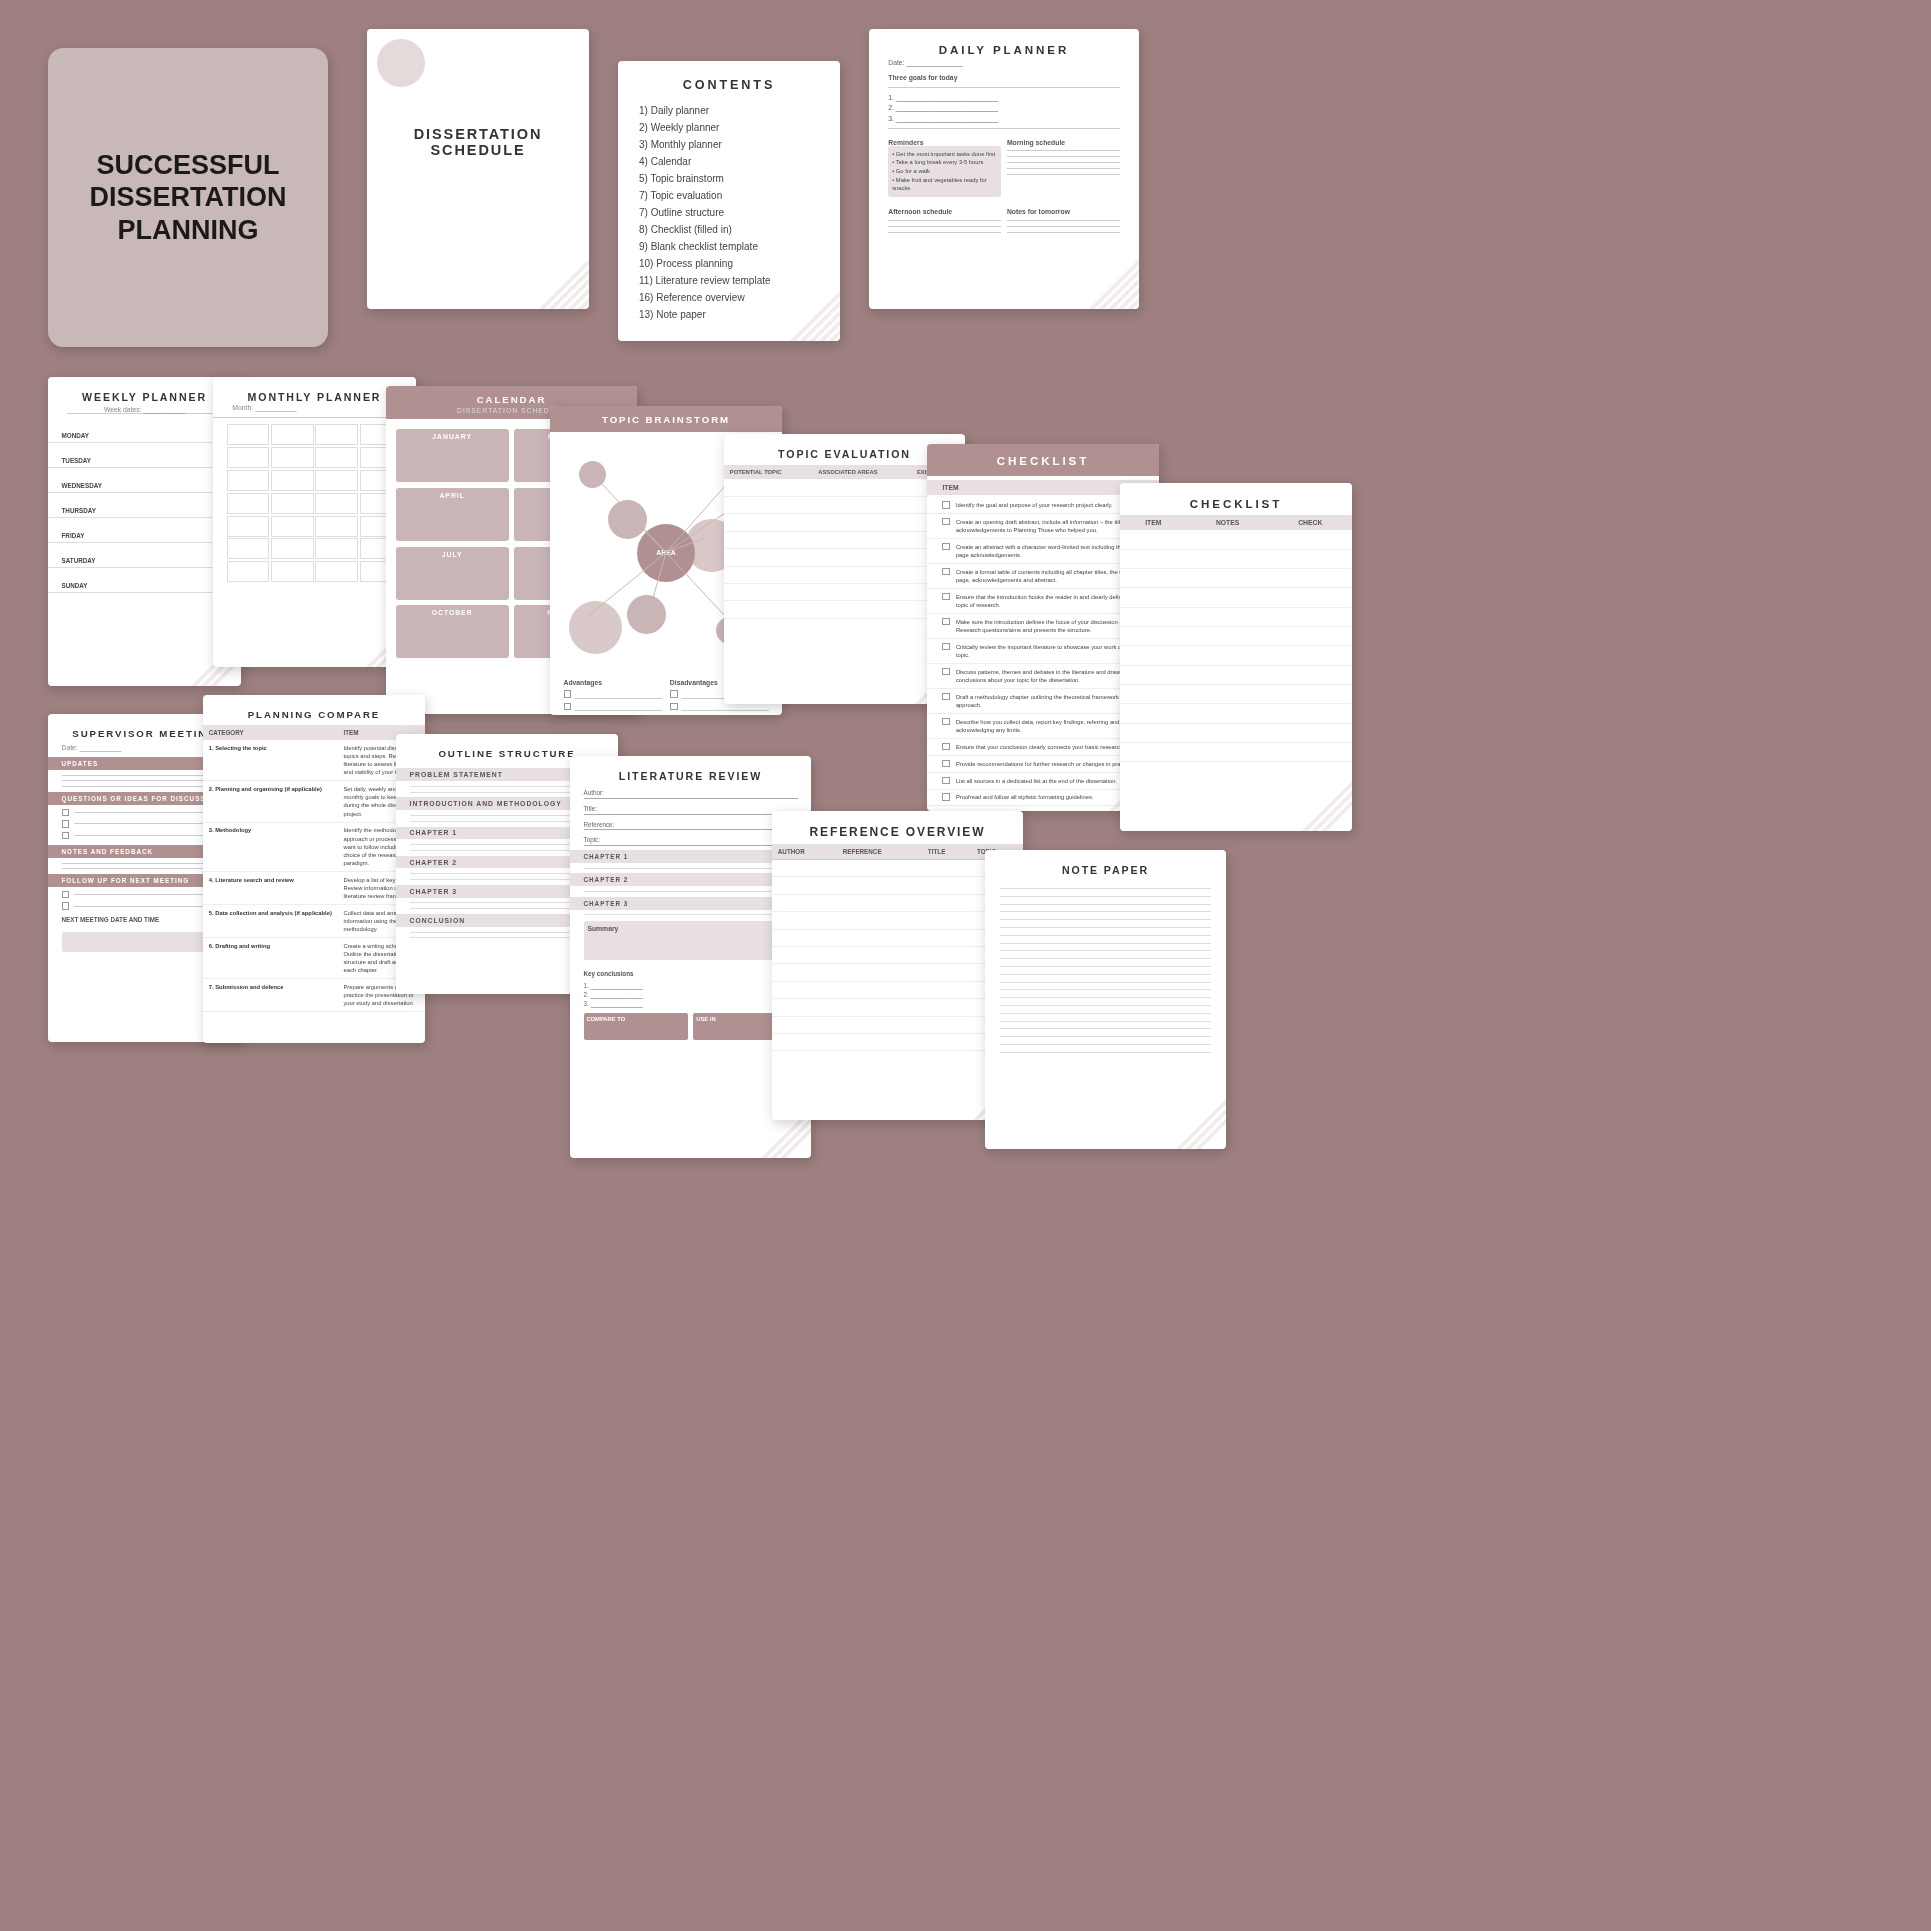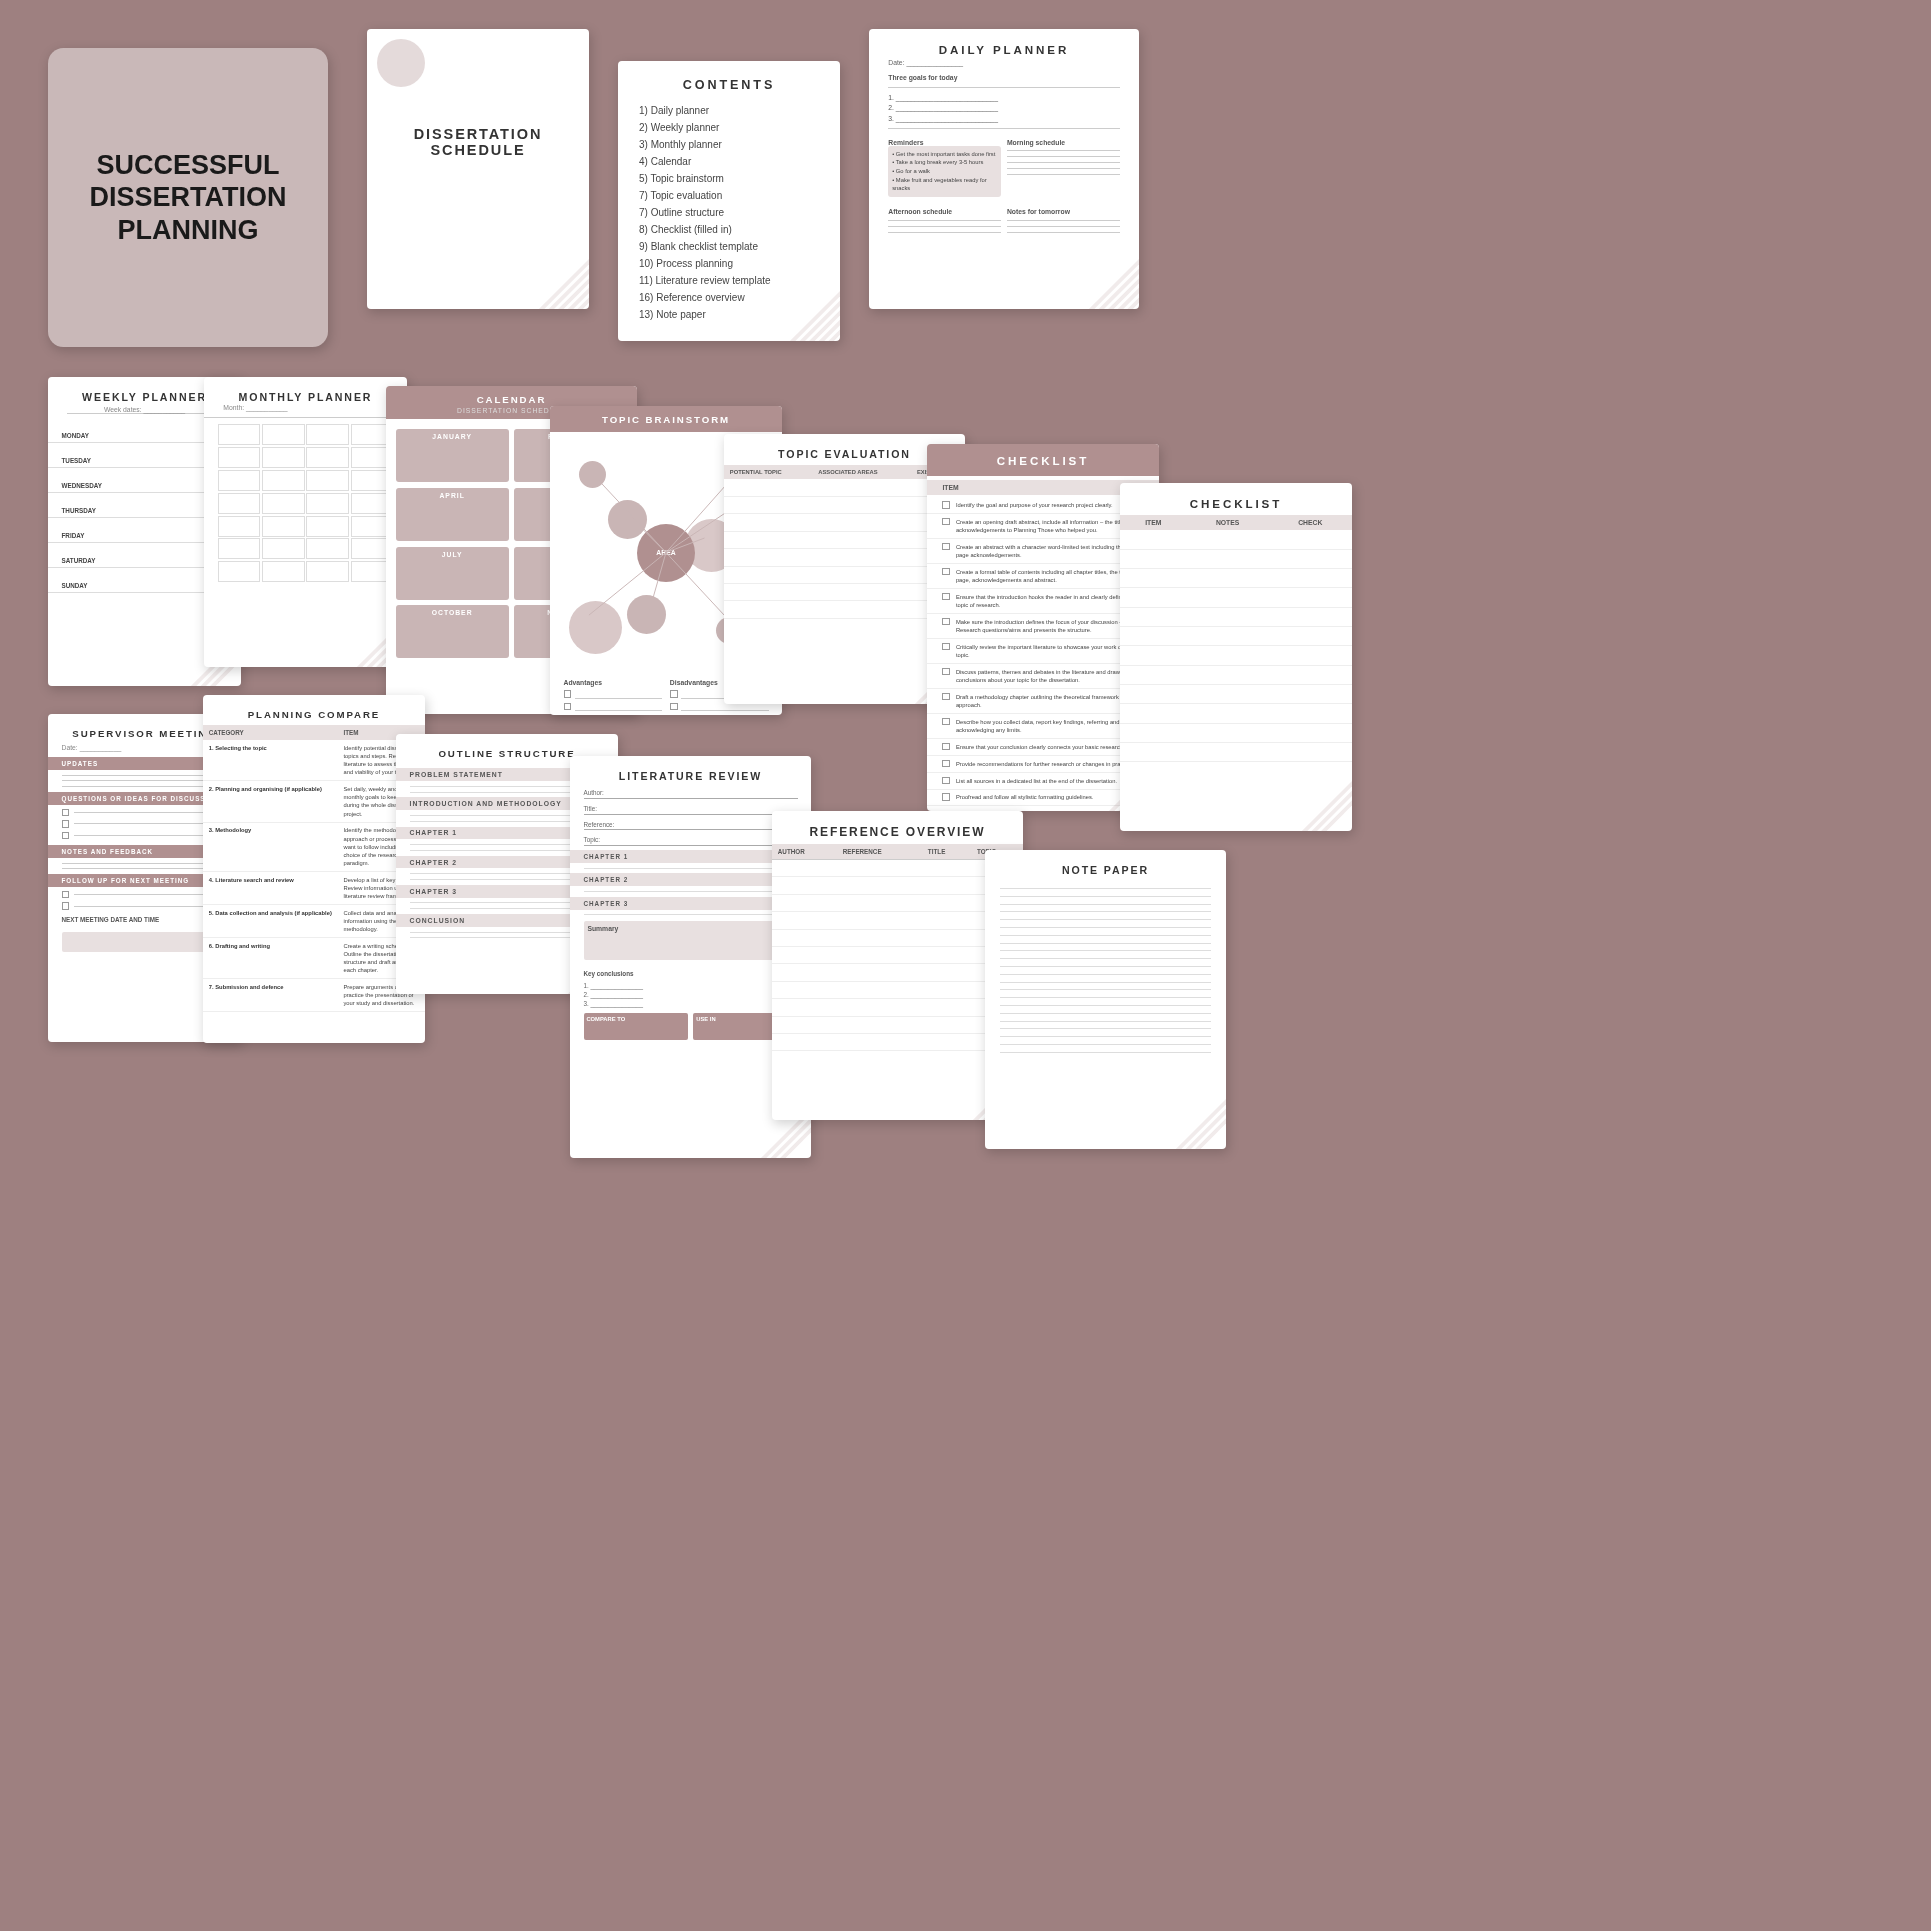--- a/index.html
+++ b/index.html
@@ -174,21 +174,21 @@
       font-family: Arial, sans-serif;
     }
     #card-weekly .wp-day-lines {
       font-size: 5.8px;
       color: #888;
       font-family: Arial, sans-serif;
     }
 
     
     #card-monthly {
-      left: 204px; top: 377px;
+      left: 213px; top: 377px;
       width: 203px; height: 290px;
     }
     #card-monthly .card-header {
       font-size: 10.6px;
       font-weight: bold;
       letter-spacing: 1.9px;
       text-align: center;
       padding: 13.5px 0 1.9px;
       font-family: Arial, sans-serif;
       color: #333;

